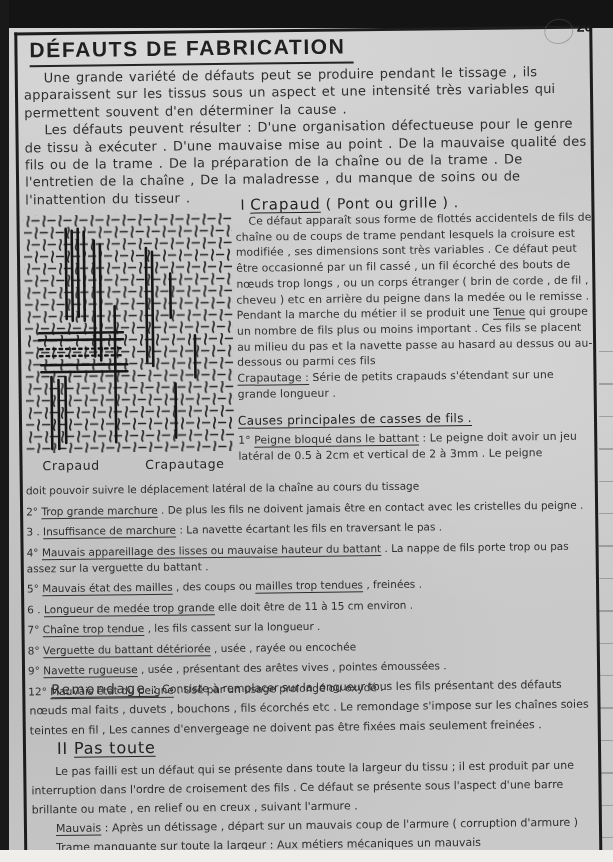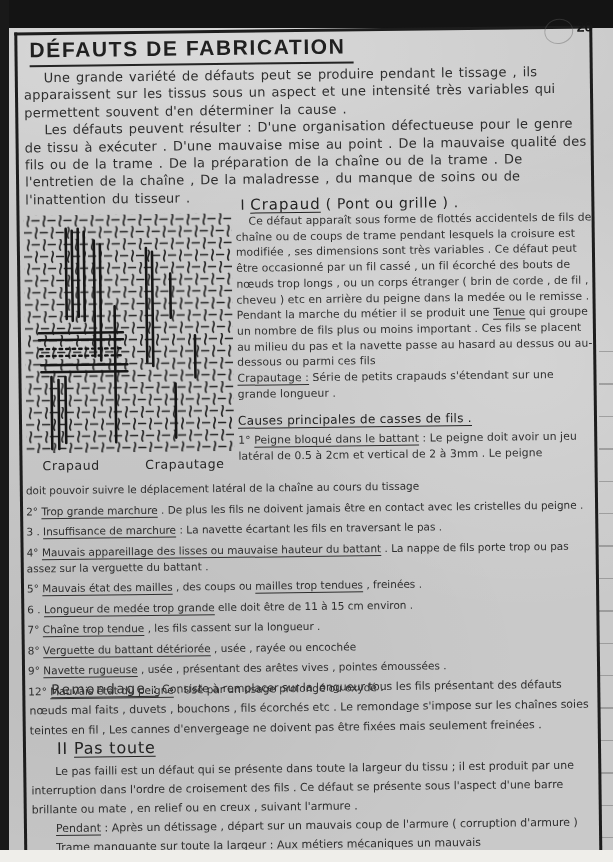--- a/index.html
+++ b/index.html
@@ -145,19 +145,19 @@
       <p><span>8° </span><span class="u">Verguette du battant détériorée</span><span> , usée , rayée ou encochée</span></p>
       <p><span>9° </span><span class="u">Navette rugueuse</span><span> , usée , présentant des arêtes vives , pointes émoussées .</span></p>
       <p><span>12° </span><span class="u">Mauvais état du peigne</span><span> . Usé par un usage prolongé ou oxydé .</span></p>
     </div>
 
     <div class="remondage"><span class="u">Remondage :</span><span> Consiste à remplacer sur la longueur tous les fils présentant des défauts nœuds mal faits , duvets , bouchons , fils écorchés etc . Le remondage s'impose sur les chaînes soies teintes en fil , Les cannes d'envergeage ne doivent pas être fixées mais seulement freinées .</span></div>
 
     <div class="tail">
       <div class="sec2-head"><span>II </span><span class="u">Pas toute</span></div>
       <p class="body">Le pas failli est un défaut qui se présente dans toute la largeur du tissu ; il est produit par une interruption dans l'ordre de croisement des fils . Ce défaut se présente sous l'aspect d'une barre brillante ou mate , en relief ou en creux , suivant l'armure .</p>
-      <p class="cline"><span class="u">Pendant</span><span> : Après un détissage , départ sur un mauvais coup de l'armure ( corruption d'armure )</span></p>
+      <p class="cline"><span class="u">Mauvais</span><span> : Après un détissage , départ sur un mauvais coup de l'armure ( corruption d'armure )</span></p>
       <p class="cline"><span class="u">Trame manquante sur toute la largeur</span><span> : Aux métiers mécaniques un mauvais</span></p>
     </div>
   </div>
 
   <div class="band-bottom"></div>
 </div>
 
 </body></html>

